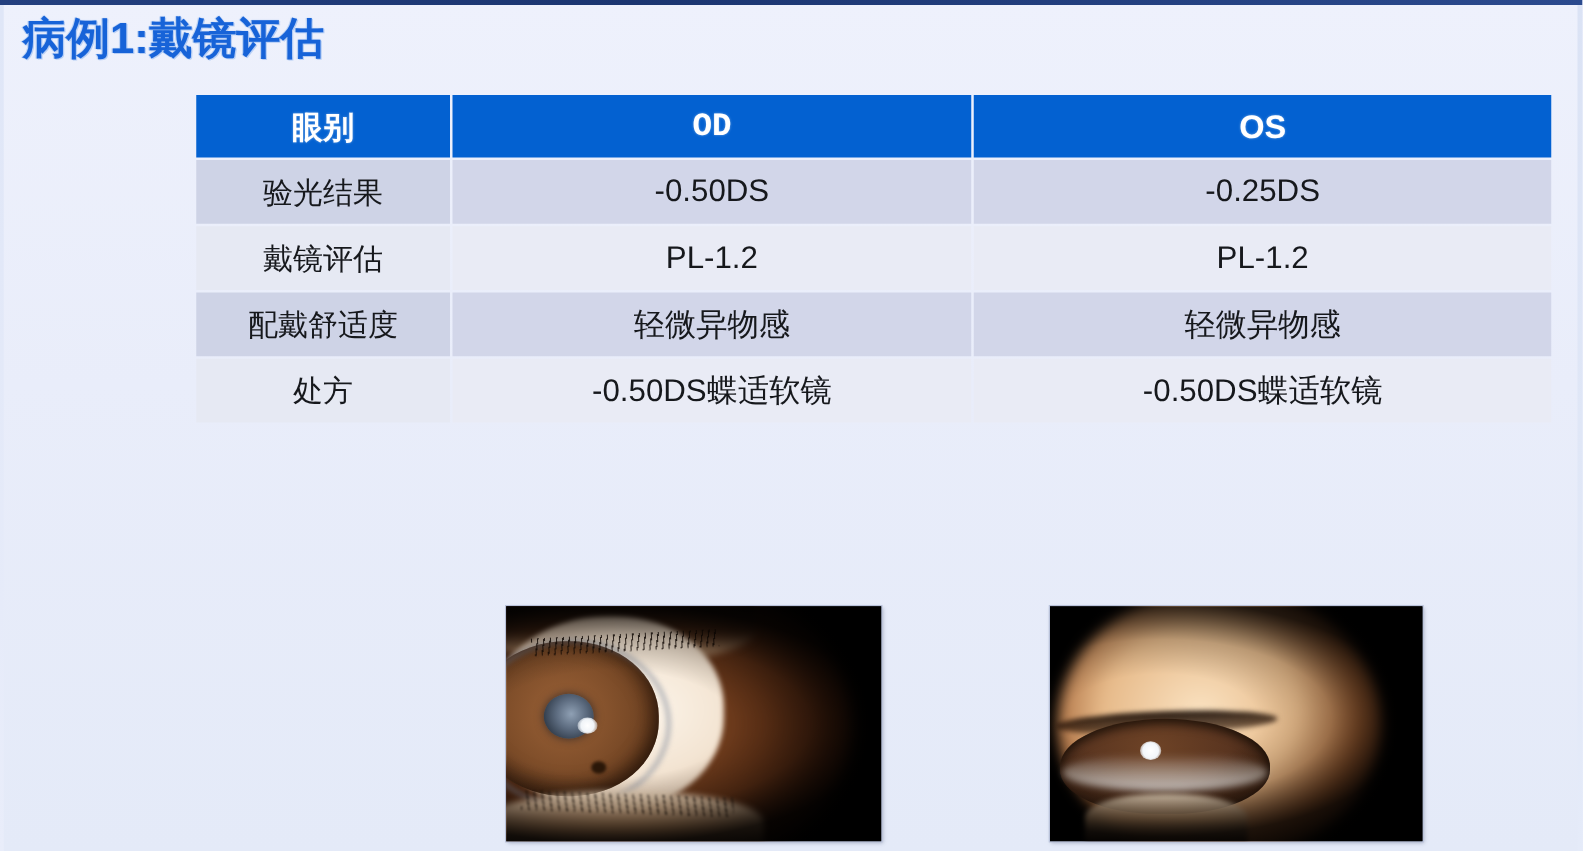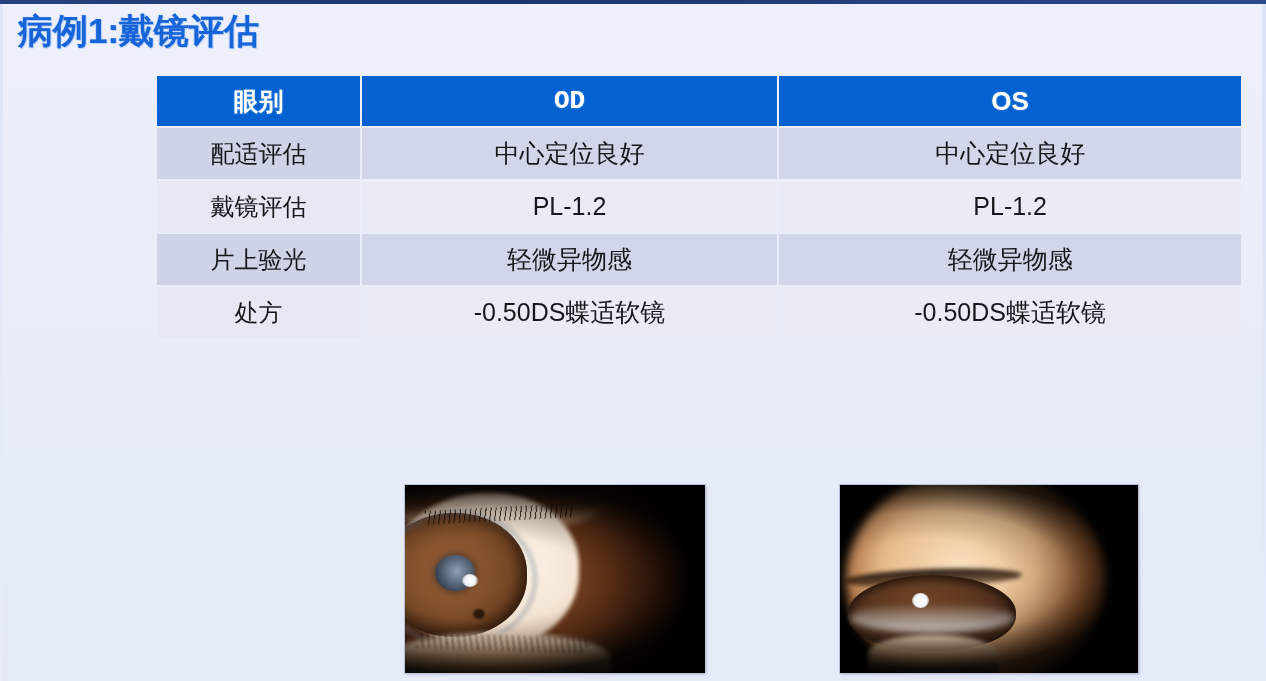--- a/index.html
+++ b/index.html
@@ -314,31 +314,31 @@
     </colgroup>
     <thead>
       <tr>
         <th class="col-label">眼别</th>
         <th class="col-od">OD</th>
         <th class="col-os">OS</th>
       </tr>
     </thead>
     <tbody>
       <tr class="odd">
-        <td class="cell-label">配适评估</td>
-        <td>中心定位良好</td>
-        <td>中心定位良好</td>
+        <td class="cell-label">验光结果</td>
+        <td>-0.50DS</td>
+        <td>-0.25DS</td>
       </tr>
       <tr class="even">
         <td class="cell-label">戴镜评估</td>
         <td>PL-1.2</td>
         <td>PL-1.2</td>
       </tr>
       <tr class="odd">
-        <td class="cell-label">片上验光</td>
+        <td class="cell-label">配戴舒适度</td>
         <td>轻微异物感</td>
         <td>轻微异物感</td>
       </tr>
       <tr class="even">
         <td class="cell-label">处方</td>
         <td>-0.50DS蝶适软镜</td>
         <td>-0.50DS蝶适软镜</td>
       </tr>
     </tbody>
   </table>

